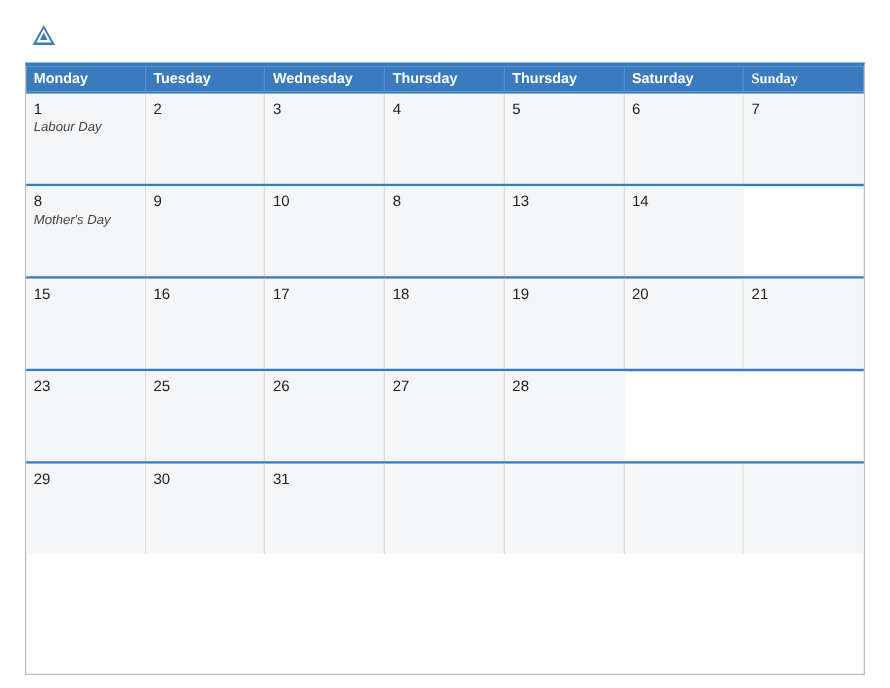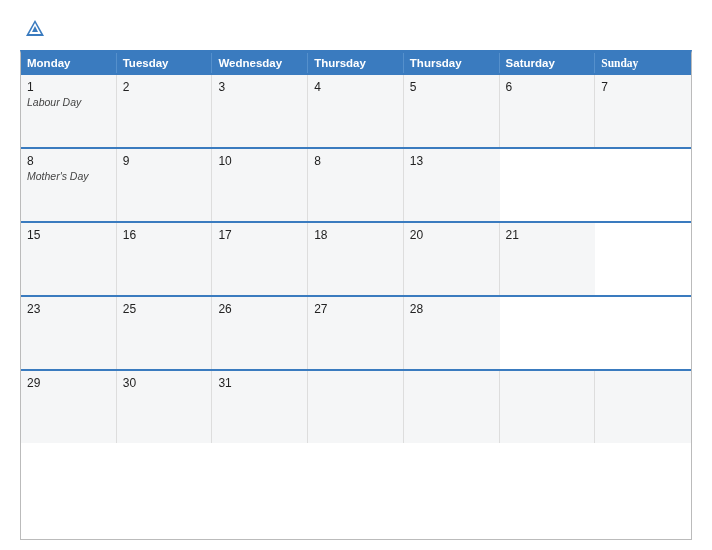--- a/index.html
+++ b/index.html
@@ -174,33 +174,39 @@
           </div>
           <div class="cal-cell">
             <span class="day-num">10</span>
           </div>
           <div class="cal-cell">
             <span class="day-num">8</span>
           </div>
           <div class="cal-cell">
             <span class="day-num">13</span>
           </div>
+          <div class="cal-cell">
+            <span class="day-num">14</span>
+          </div>
         </div>
         <div class="cal-row">
           <div class="cal-cell">
             <span class="day-num">15</span>
           </div>
           <div class="cal-cell">
             <span class="day-num">16</span>
           </div>
           <div class="cal-cell">
             <span class="day-num">17</span>
           </div>
           <div class="cal-cell">
             <span class="day-num">18</span>
+          </div>
+          <div class="cal-cell">
+            <span class="day-num">19</span>
           </div>
           <div class="cal-cell">
             <span class="day-num">20</span>
           </div>
           <div class="cal-cell">
             <span class="day-num">21</span>
           </div>
         </div>
         <div class="cal-row">
           <div class="cal-cell">

